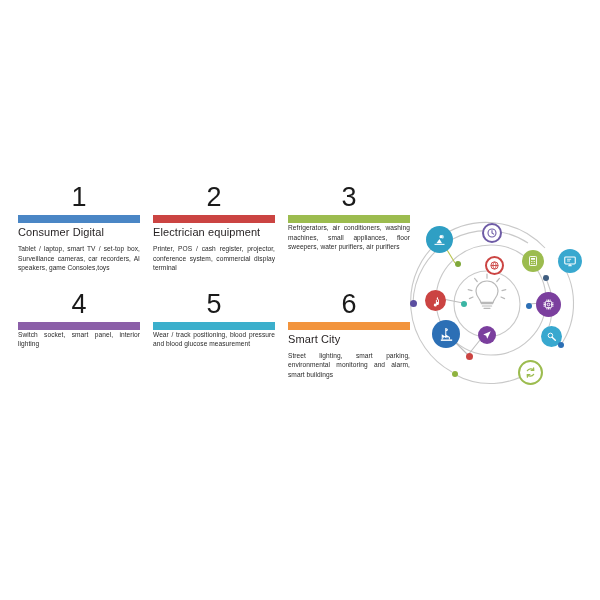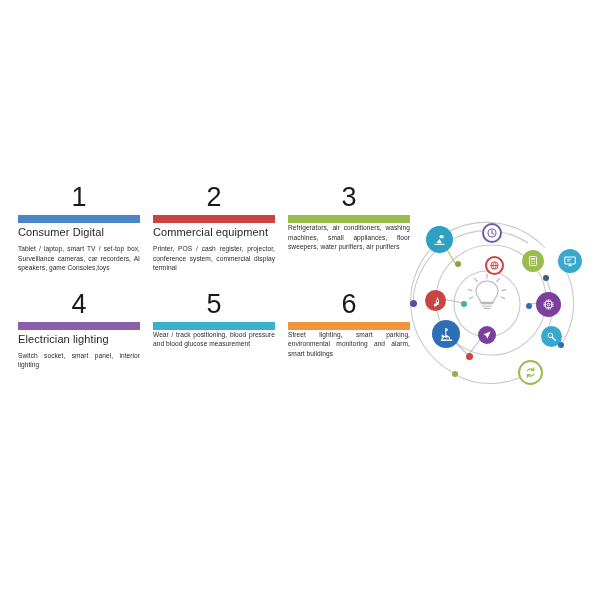--- a/index.html
+++ b/index.html
@@ -106,50 +106,50 @@
       <div class="card">
         <span class="card-num">1</span>
         <div class="card-bar" style="background: rgb(74, 134, 197);"></div>
         <span class="card-title">Consumer Digital</span>
         <span class="card-desc">Tablet / laptop, smart TV / set-top box, Surveillance cameras, car recorders, AI speakers, game Consoles,toys</span>
       </div>
 
       <div class="card">
         <span class="card-num">2</span>
         <div class="card-bar" style="background: rgb(203, 68, 66);"></div>
-        <span class="card-title">Commercial equipment</span>
+        <span class="card-title">Electrician equipment</span>
         <span class="card-desc">Printer, POS / cash register, projector, conference system, commercial display terminal</span>
       </div>
 
       <div class="card">
         <span class="card-num">3</span>
         <div class="card-bar" style="background: rgb(156, 188, 79);"></div>
         <span class="card-desc">Refrigerators, air conditioners, washing machines, small appliances, floor sweepers, water purifiers, air purifiers</span>
       </div>
 
     </div>
 
     <div class="card-row row2">
 
       <div class="card">
         <span class="card-num">4</span>
         <div class="card-bar" style="background: rgb(139, 95, 168);"></div>
-        <span class="card-title">Electrician lighting</span>
         <span class="card-desc">Switch socket, smart panel, interior lighting</span>
       </div>
 
       <div class="card">
         <span class="card-num">5</span>
         <div class="card-bar" style="background: rgb(59, 175, 204);"></div>
         <span class="card-desc">Wear / track positioning, blood pressure and blood glucose measurement</span>
       </div>
 
       <div class="card">
         <span class="card-num">6</span>
         <div class="card-bar" style="background: rgb(242, 148, 61);"></div>
+        <span class="card-title">Smart City</span>
         <span class="card-desc">Street lighting, smart parking, environmental monitoring and alarm, smart buildings</span>
       </div>
 
     </div>
   </div>
 
   <div class="orbit-wrap">
 
     <svg class="orbit-svg" viewBox="0 0 186 186">
       <g fill="none" stroke="#c9c9c9" stroke-width="1.1">

